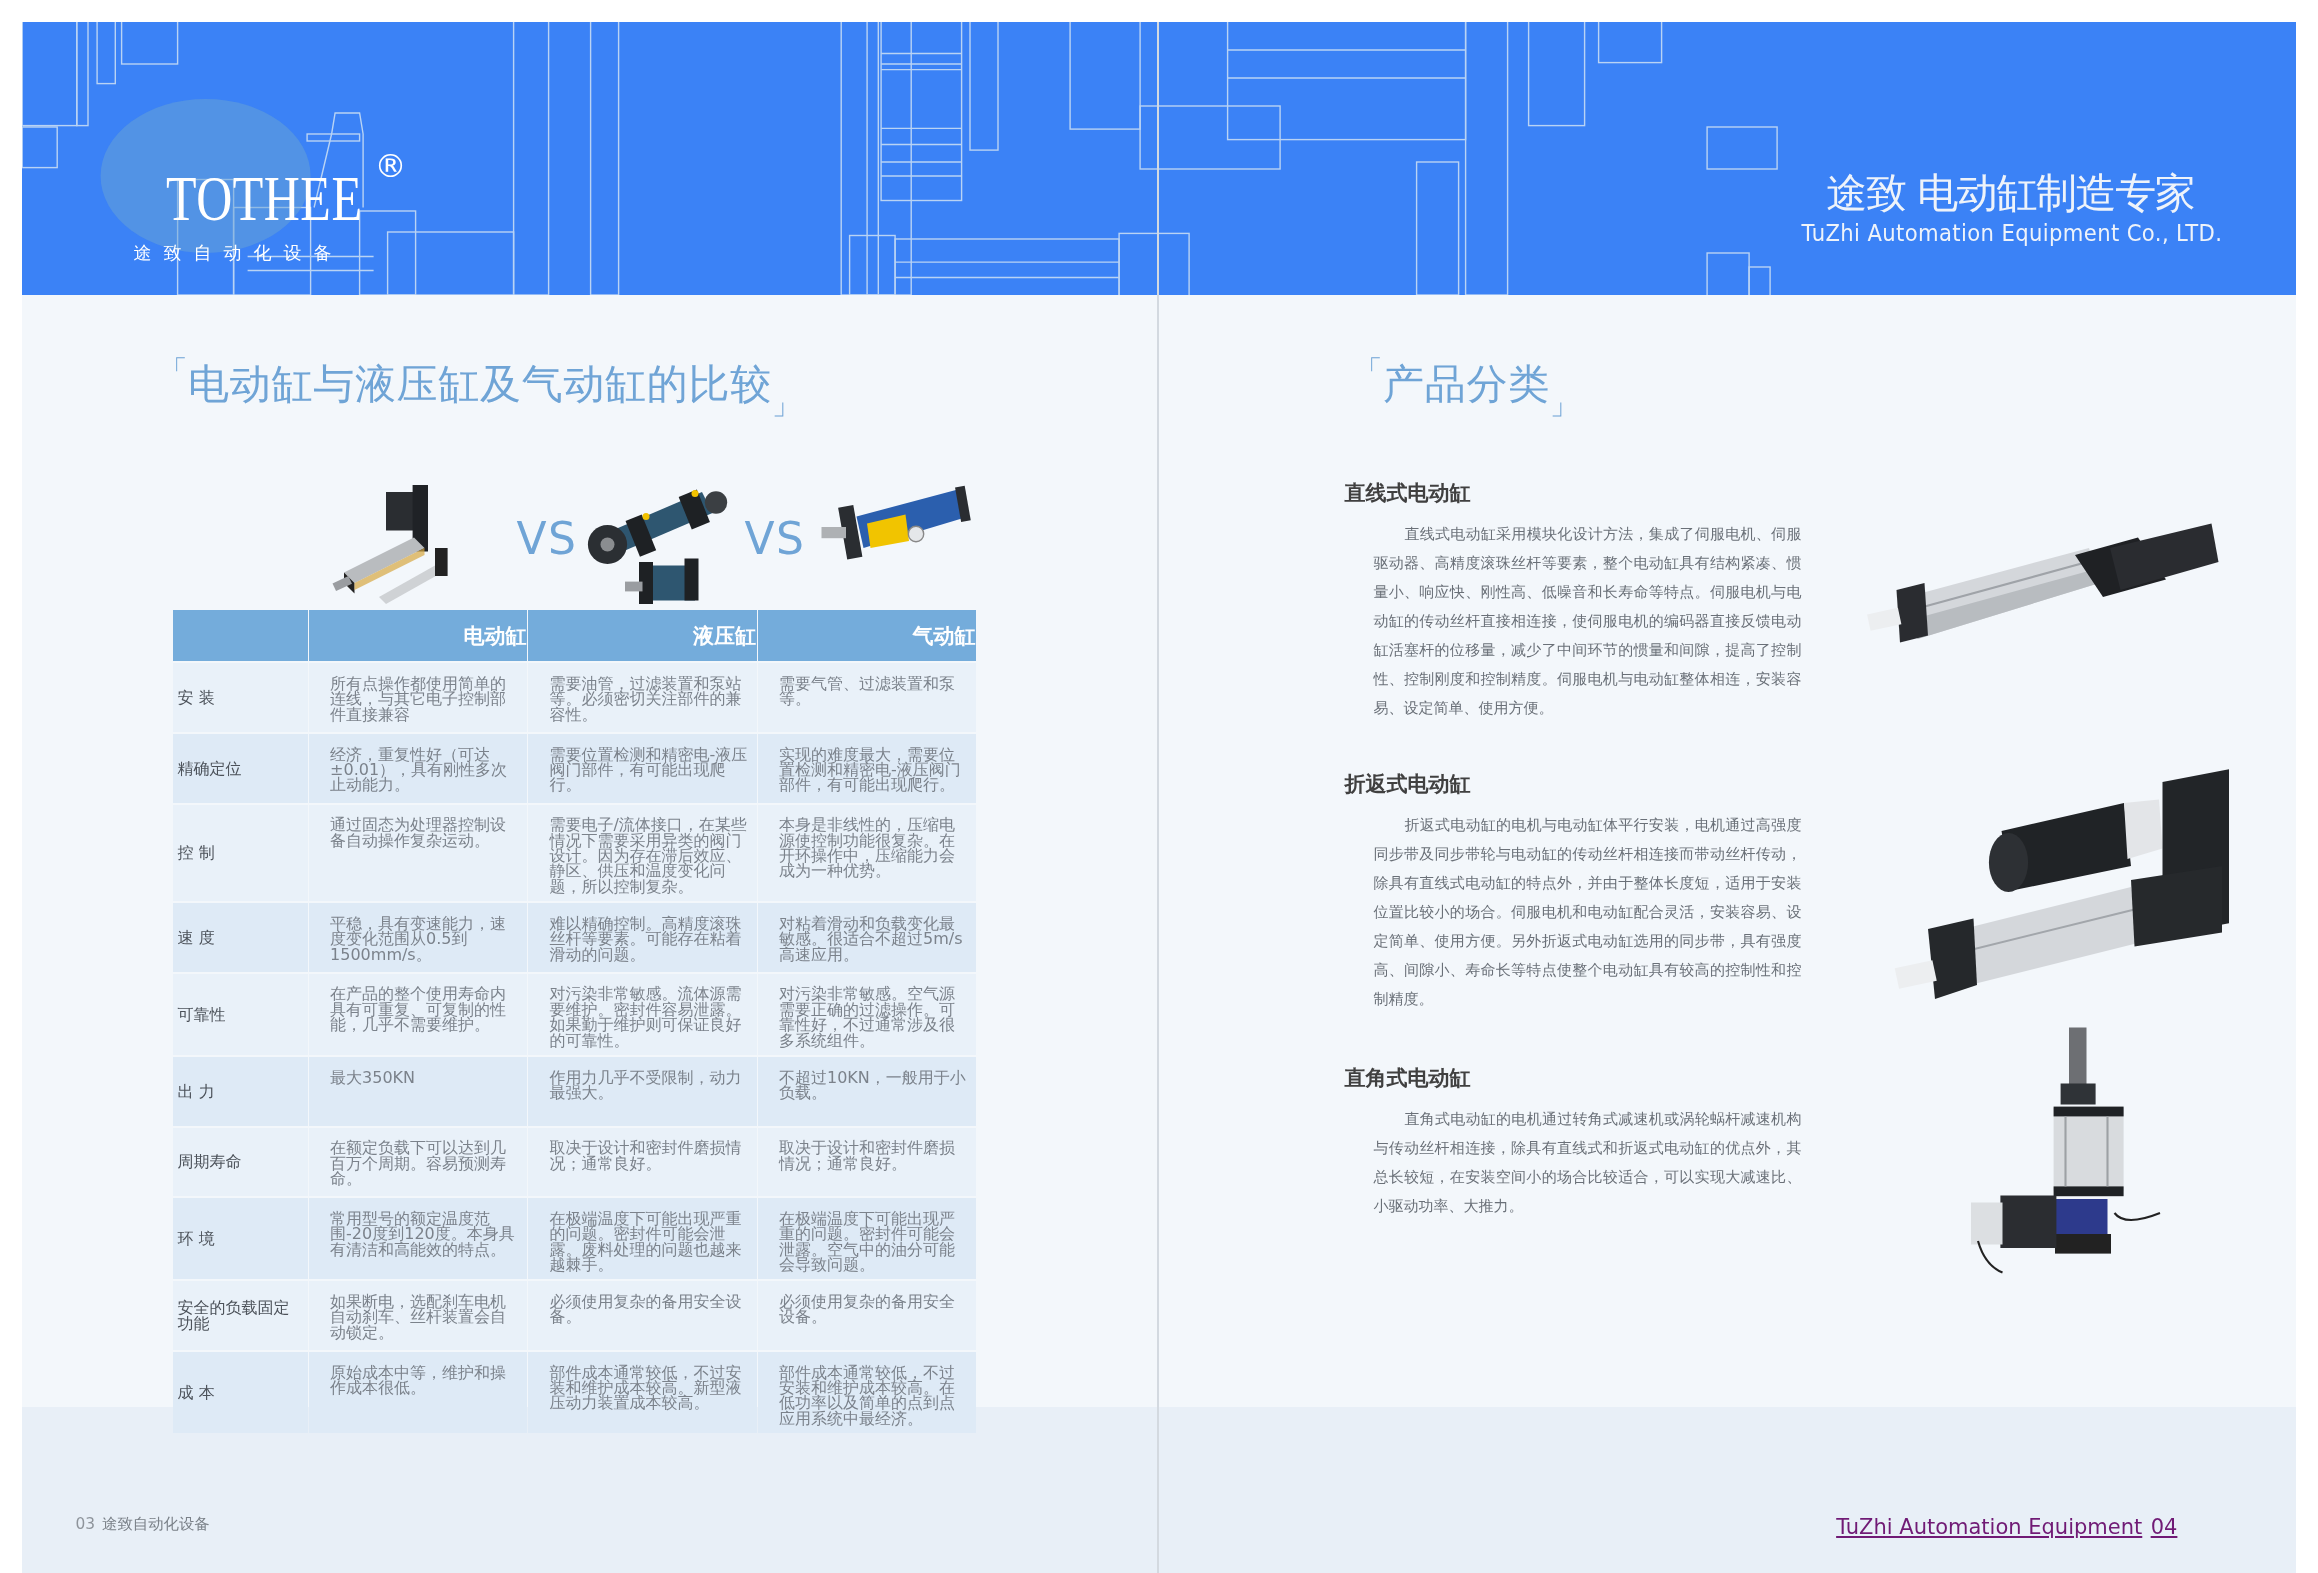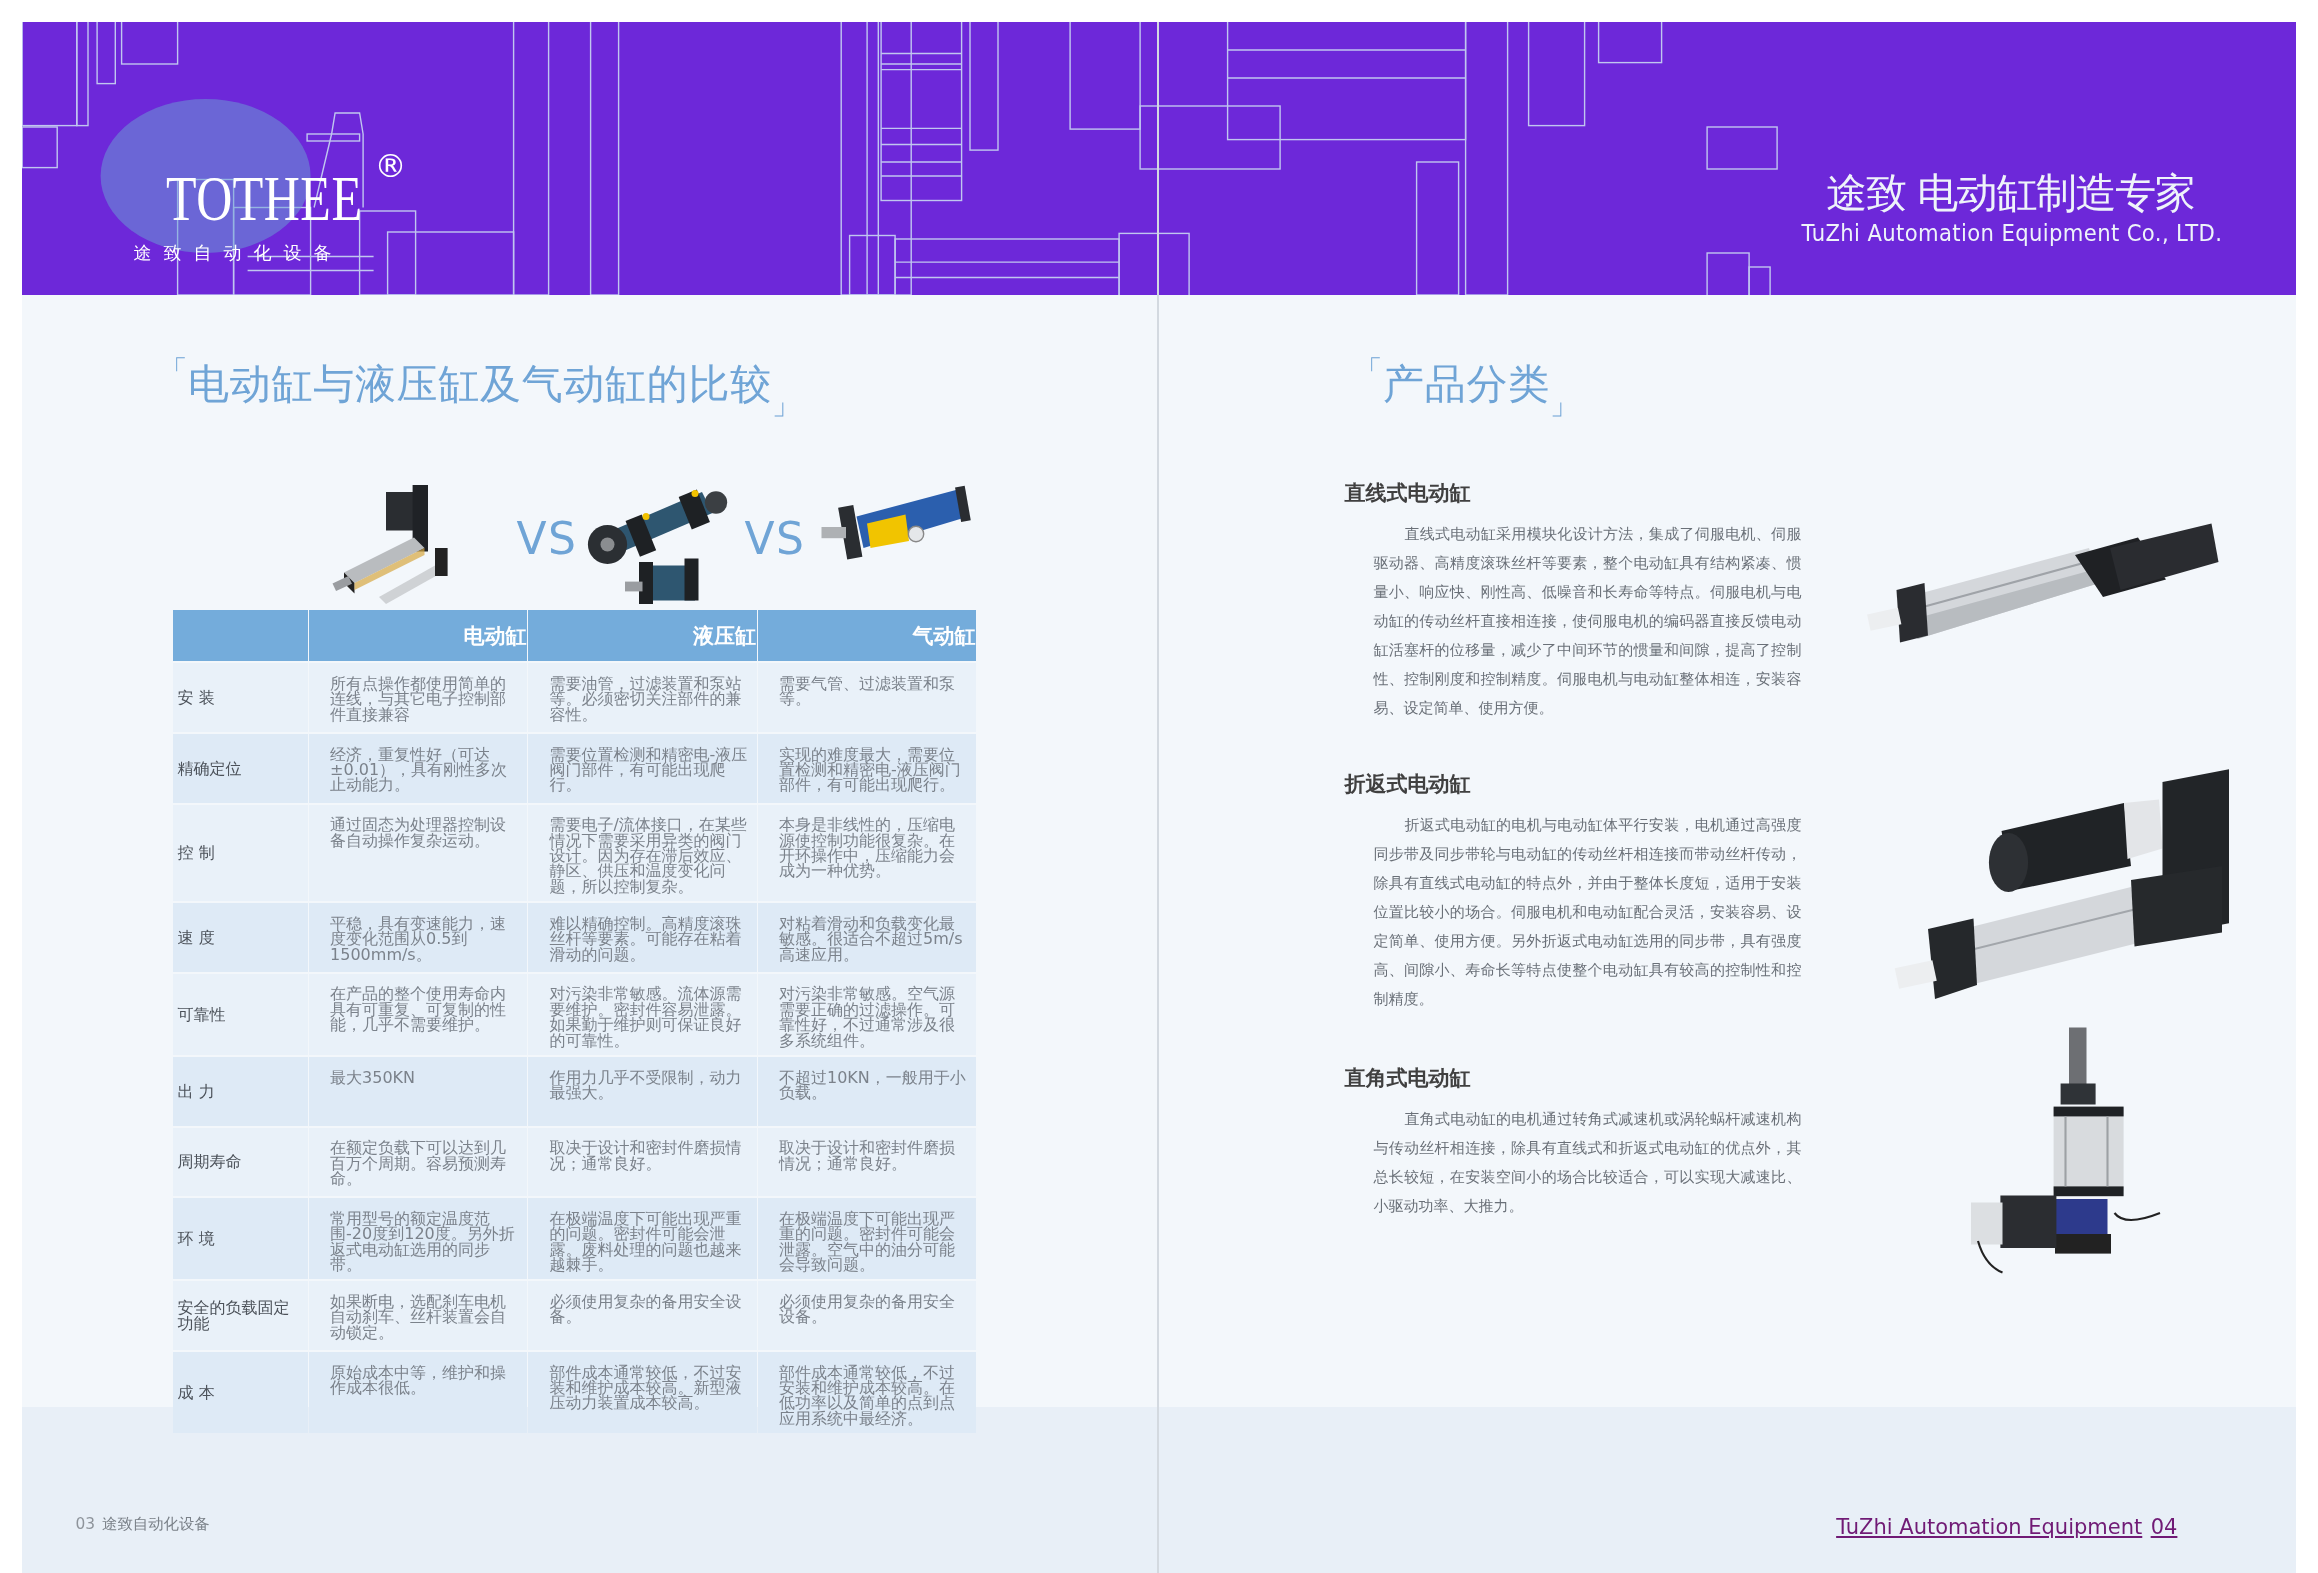--- a/index.html
+++ b/index.html
@@ -3,21 +3,21 @@
 <meta charset="utf-8">
 <style>
   html, body { margin: 0; padding: 0; }
   body {
     width: 2319px; height: 1574px; position: relative; overflow: hidden;
     background: #ffffff;
     font-family: "DejaVu Sans", "Liberation Sans", sans-serif;
     color: #555b63;
   }
   .spread { position: absolute; left: 22.4px; top: 22.4px; width: 2274px; height: 1551px; background: #f3f7fb; overflow: hidden; }
-  .banner { position: absolute; left: 0; top: 0; width: 2274px; height: 273px; background: #6d28d9; overflow: hidden; }
+  .banner { position: absolute; left: 0; top: 0; width: 2274px; height: 273px; background: #3b82f6; overflow: hidden; }
   .banner svg { position: absolute; left: 0; top: 0; }
   .spine { position: absolute; left: 1135px; top: -22.4px; width: 1.4px; height: 1574px; background: #d3d9e0; }
   .footer-band { position: absolute; left: 0; top: 1385px; width: 2274px; height: 166px; background: #e8eff7; }
 
   .logo { position: absolute; left: 144px; top: 140px; color: #fff; font-family: "Liberation Serif", "DejaVu Serif", serif; font-size: 64px; letter-spacing: 0.7px; transform: scaleX(0.78); transform-origin: left top; }
   .logo-reg { position: absolute; left: 352px; top: 125px; color: #fff; font-size: 32px; font-family: "DejaVu Sans", sans-serif; }
   .logo-sub { position: absolute; left: 111px; top: 219px; color: #fff; font-size: 18px; letter-spacing: 12px; }
 
   .tagline { position: absolute; right: 102px; top: 144px; color: #eef3fa; font-size: 41px; font-weight: normal; letter-spacing: -1.4px; }
   .tagline-en { position: absolute; right: 74px; top: 198px; color: #eef3fa; font-size: 23px; letter-spacing: 0.4px; transform: scaleX(0.92); transform-origin: right top; }
@@ -204,21 +204,21 @@
         <td>不超过10KN，一般用于小负载。</td>
       </tr>
       <tr class="r-odd" style="height:67px">
         <td class="rowhead">周期寿命</td>
         <td>在额定负载下可以达到几百万个周期。容易预测寿命。</td>
         <td>取决于设计和密封件磨损情况；通常良好。</td>
         <td>取决于设计和密封件磨损情况；通常良好。</td>
       </tr>
       <tr class="r-even" style="height:67px">
         <td class="rowhead">环 境</td>
-        <td>常用型号的额定温度范围-20度到120度。另外折返式电动缸选用的同步带。</td>
+        <td>常用型号的额定温度范围-20度到120度。本身具有清洁和高能效的特点。</td>
         <td>在极端温度下可能出现严重的问题。密封件可能会泄露。废料处理的问题也越来越棘手。</td>
         <td>在极端温度下可能出现严重的问题。密封件可能会泄露。空气中的油分可能会导致问题。</td>
       </tr>
       <tr class="r-odd" style="height:67px">
         <td class="rowhead">安全的负载固定功能</td>
         <td>如果断电，选配刹车电机自动刹车、丝杆装置会自动锁定。</td>
         <td>必须使用复杂的备用安全设备。</td>
         <td>必须使用复杂的备用安全设备。</td>
       </tr>
       <tr class="r-even" style="height:67px">

